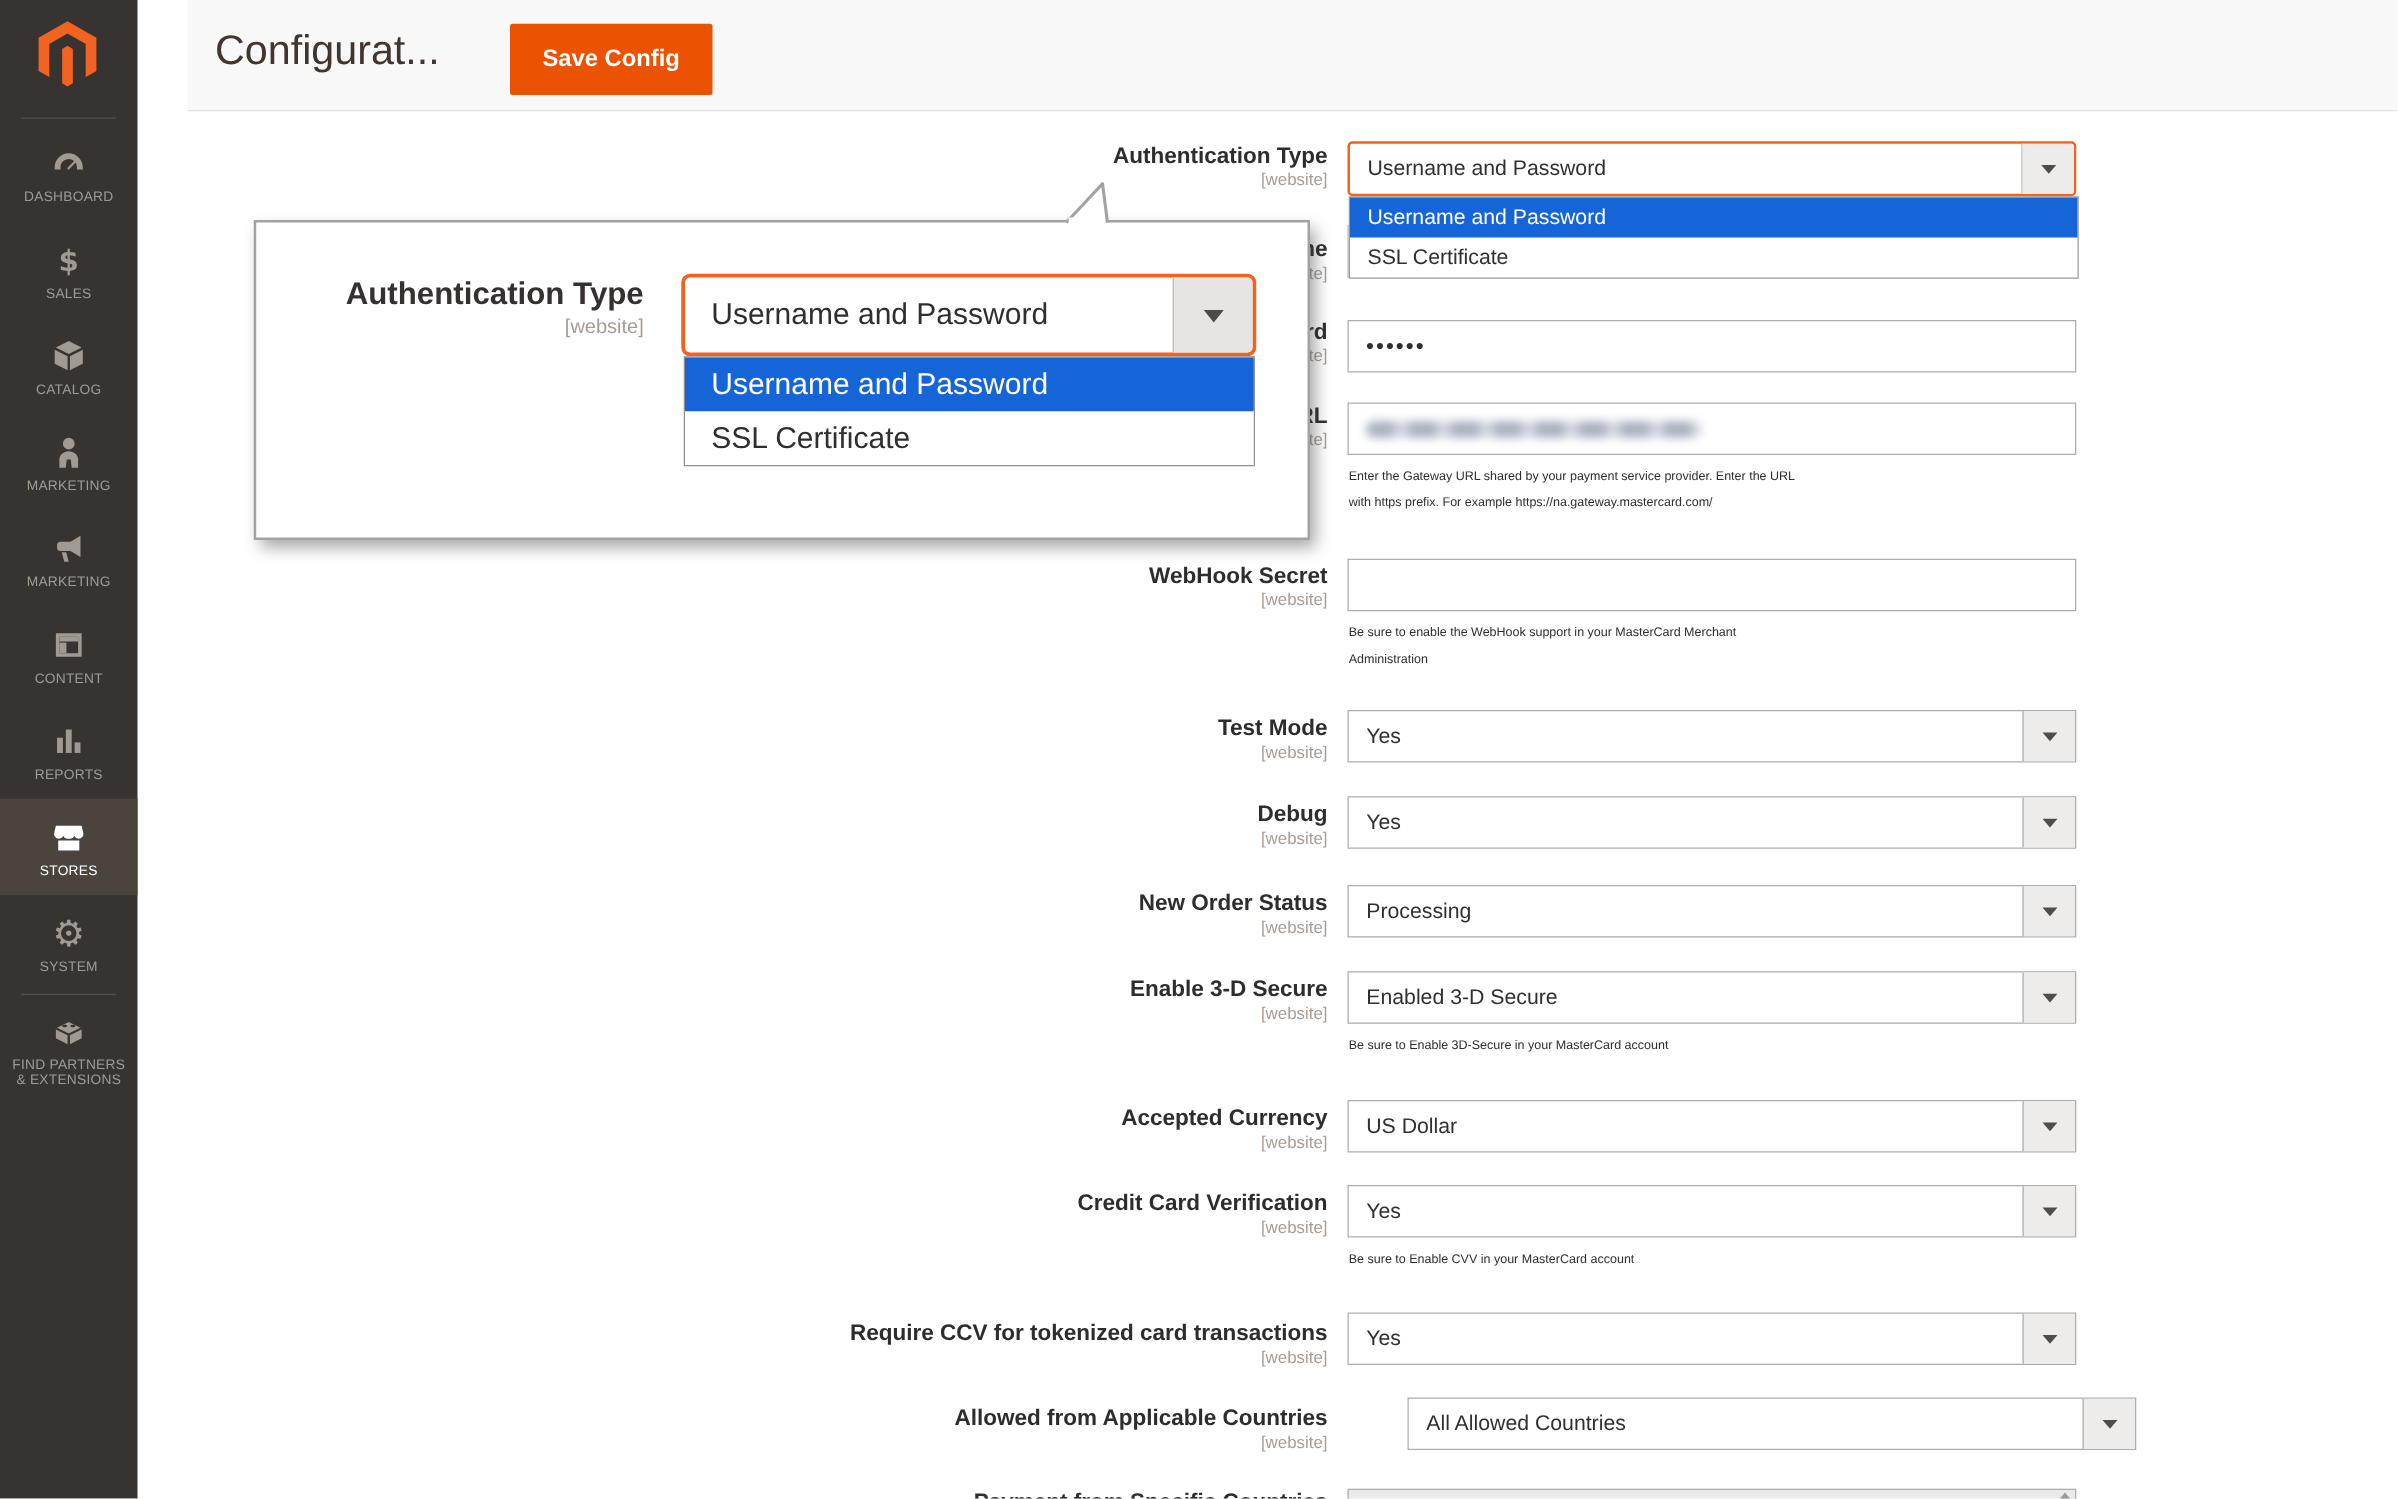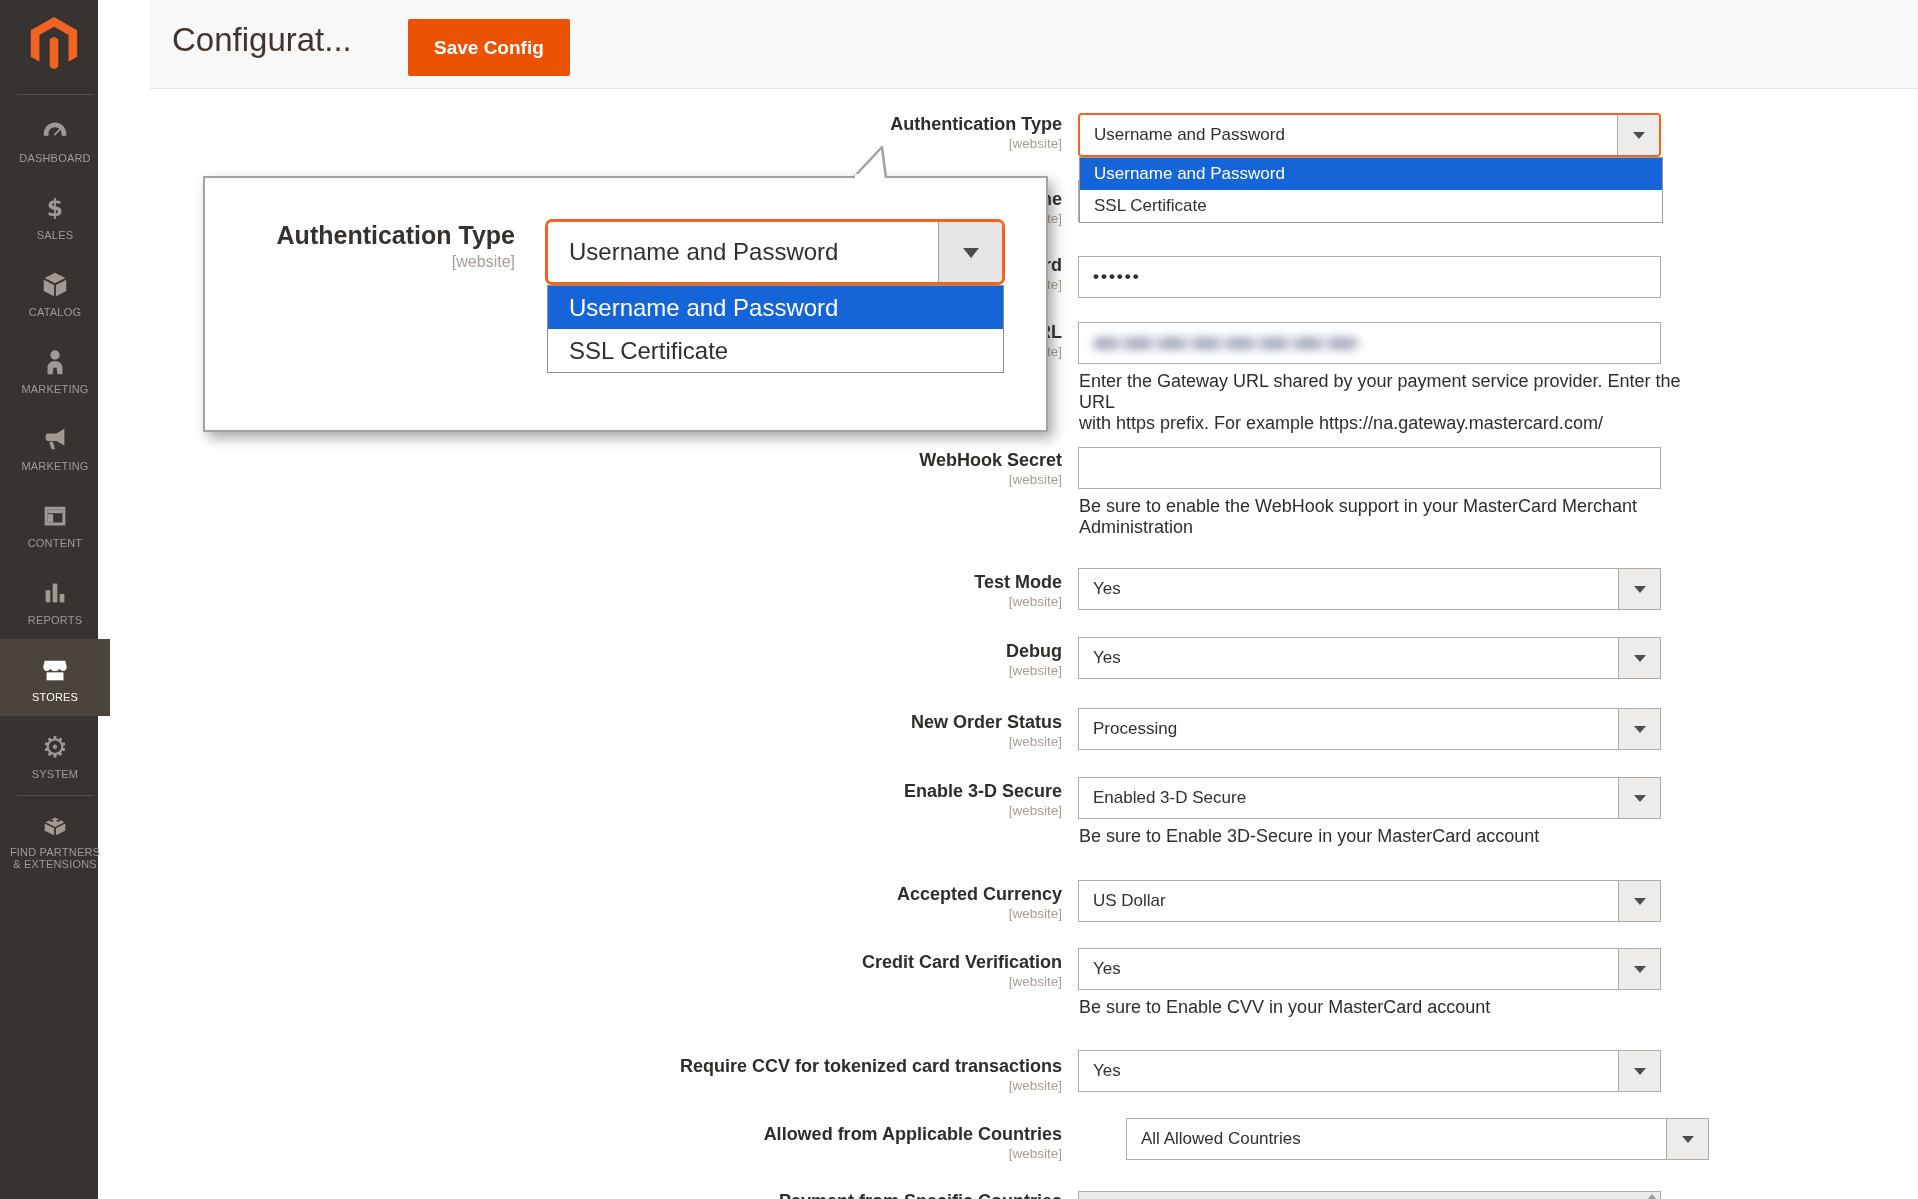--- a/index.html
+++ b/index.html
@@ -1,20 +1,20 @@
 <!DOCTYPE html>
 <html><head>
 <meta charset="utf-8">
 <style>
   html,body{margin:0;padding:0;background:#fff;}
   .screen{position:relative;width:1918px;height:1199px;background:#fff;overflow:hidden;
           font-family:"Liberation Sans",sans-serif;}
 
   
-  .sidebar{position:absolute;left:0;top:0;width:98px;height:1199px;background:#373330;}
+  .sidebar{position:absolute;left:0;top:0;width:110px;height:1199px;background:#373330;}
   .logo{position:absolute;left:30px;top:16px;}
   .logo-div{position:absolute;left:17px;top:94px;width:76px;height:1px;background:#575049;}
   .nav{position:absolute;left:0;top:100px;width:110px;}
   .nav-item{height:77px;display:flex;flex-direction:column;align-items:center;justify-content:center;cursor:pointer;}
   .nav-item .icon{height:34px;display:flex;align-items:center;justify-content:center;}
   .nav-item svg{fill:#a19a92;}
   .nav-label{font-size:11px;color:#a19a92;margin-top:4px;text-align:center;letter-spacing:.2px;line-height:12px;}
   .nav-item.active{background:#4b443d;}
   .nav-item.active svg{fill:#ffffff;}
   .nav-item.active .nav-label{color:#ffffff;}
@@ -31,21 +31,21 @@
   .flabel{position:absolute;left:360px;width:702px;text-align:right;}
   .flabel .l{display:block;font-size:18px;font-weight:700;color:#2e2d2c;line-height:21px;}
   .flabel .s{display:block;font-size:13.5px;color:#a79d95;line-height:16px;margin-top:1px;}
   .fbox{position:absolute;left:1078px;width:583px;height:42px;background:#fff;border:1px solid #adadad;box-sizing:border-box;}
   .fbox .val{position:absolute;left:14px;top:50%;transform:translateY(-50%);font-size:17px;color:#303030;white-space:nowrap;}
   .ab{position:absolute;right:0;top:0;bottom:0;width:41px;background:#edecea;border-left:1px solid #adadad;}
   .ab::after{content:"";position:absolute;left:50%;top:50%;margin:-3px 0 0 -6px;
              border-left:6px solid transparent;border-right:6px solid transparent;border-top:7px solid #4d4d4d;}
   .sel.focused{border:2px solid #f26322;border-radius:4px;height:44px;}
   .sel.focused .ab{border-radius:0 2px 2px 0;}
-  .help{position:absolute;left:1079px;width:640px;font-size:18px;color:#2e2e2e;line-height:21px;}
+  .help{position:absolute;left:1079px;width:640px;font-size:10px;color:#2e2e2e;line-height:21px;}
   .pw{font-weight:700;letter-spacing:2px;font-size:15px;}
   .blurval{position:absolute;left:14px;top:14px;width:268px;height:13px;border-radius:6px;opacity:.75;
            background:repeating-linear-gradient(90deg,#8d94ab 0 22px,#c0c5d2 22px 34px);filter:blur(4px);}
 
   
   .dd-list{position:absolute;left:1079px;top:157px;width:584px;background:#fff;border:1px solid #9b9b9b;box-sizing:border-box;z-index:5;}
   .dd-opt{height:32px;line-height:32px;padding-left:14px;font-size:17px;color:#303030;cursor:pointer;}
   .dd-opt.hl{background:#1565d8;color:#fff;}
 
   

